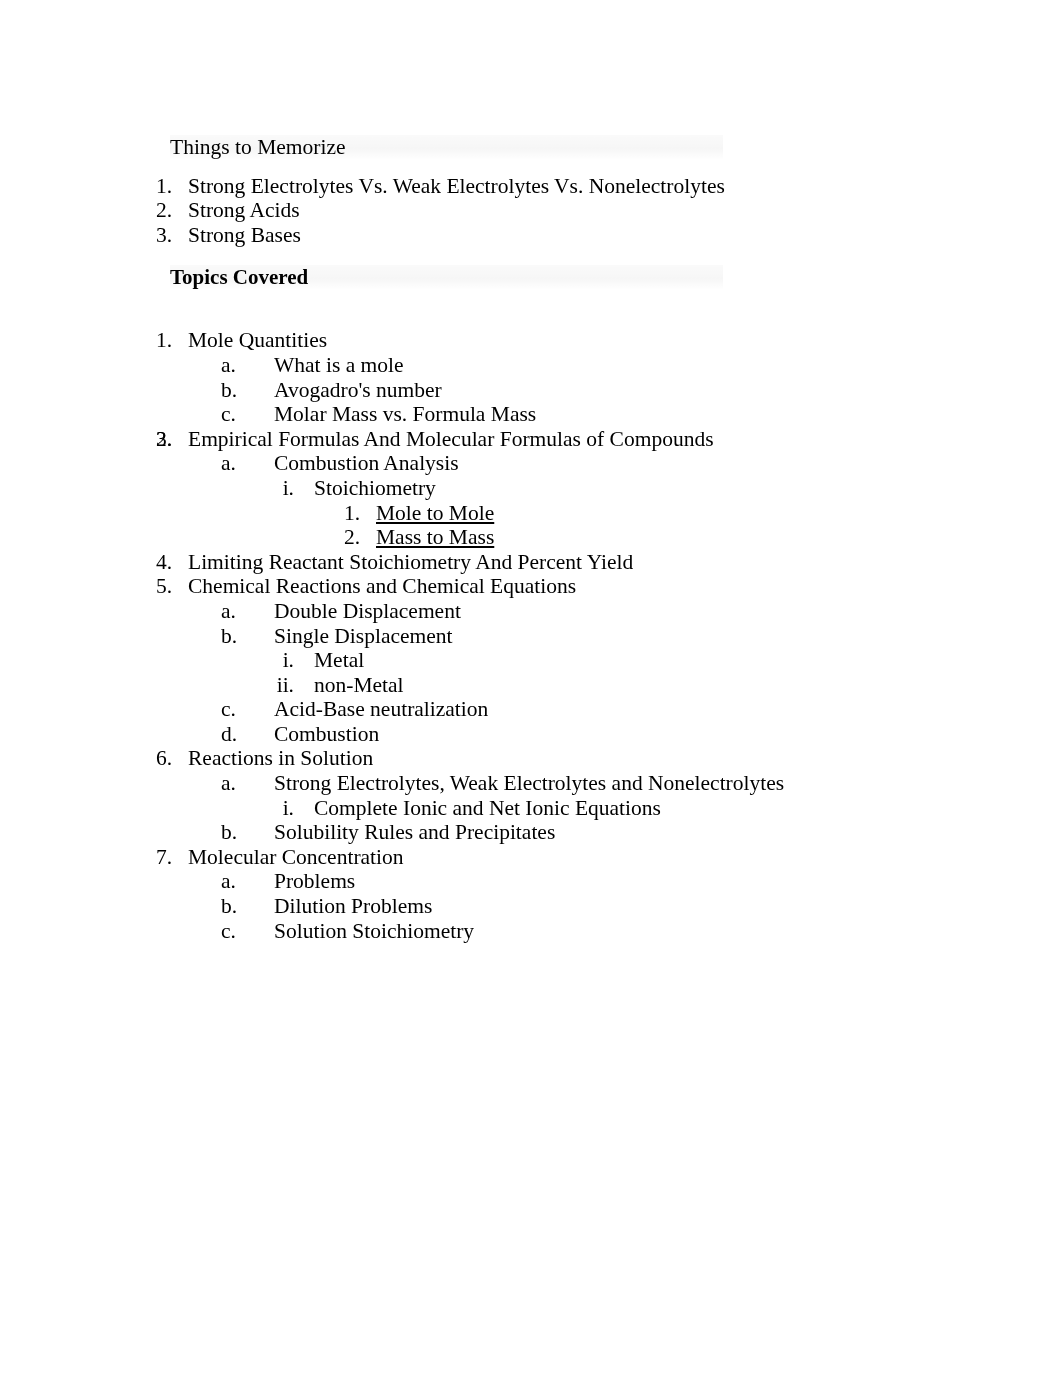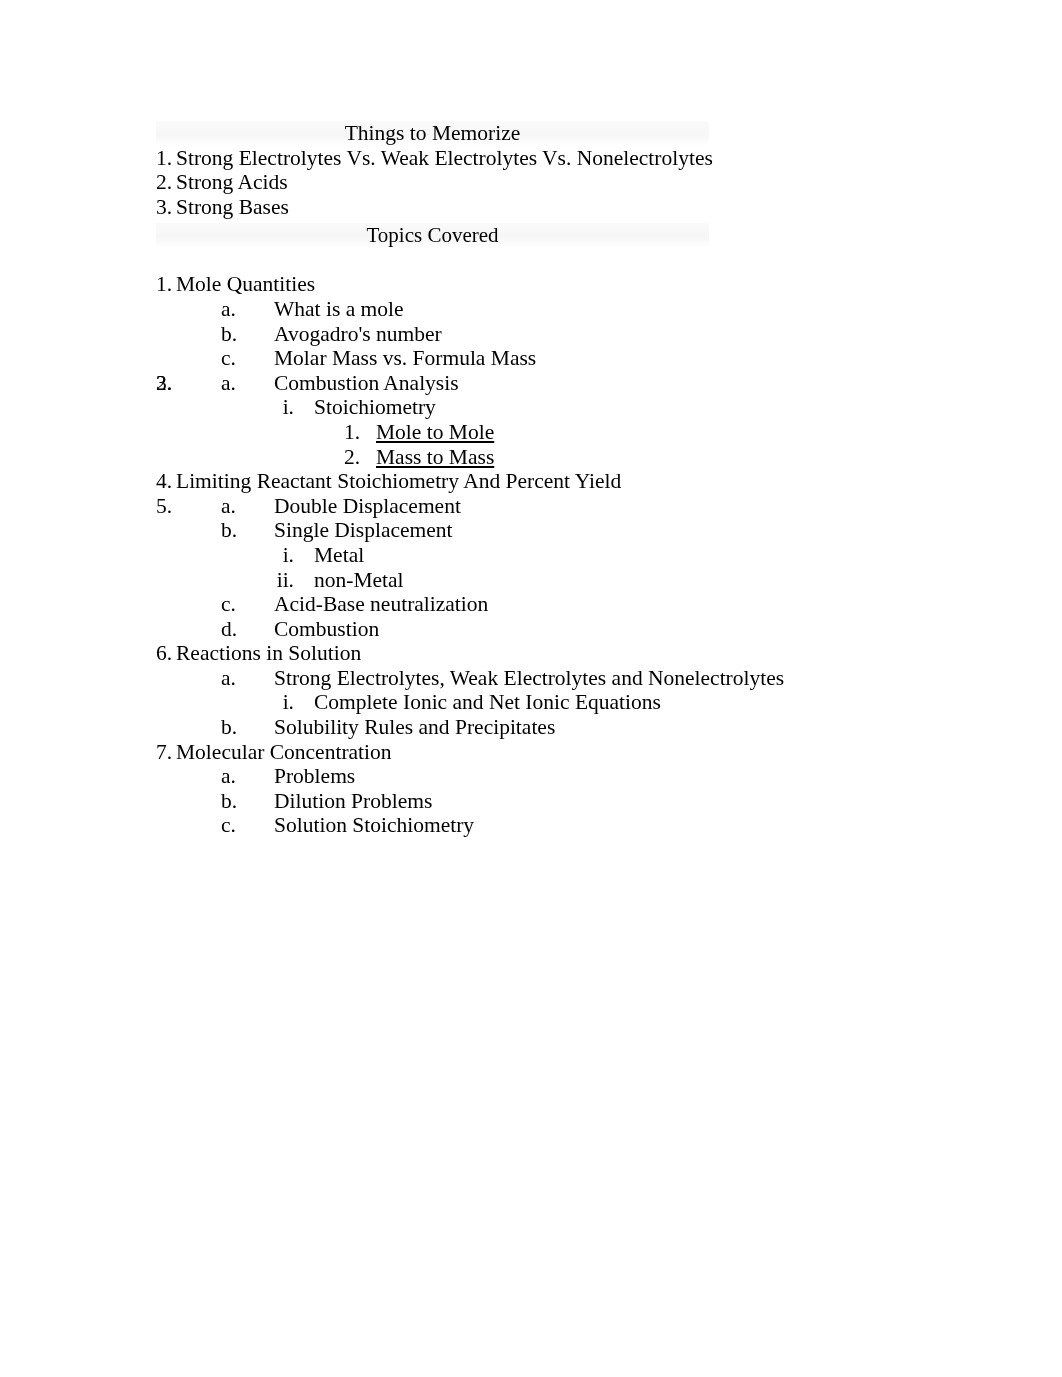--- a/index.html
+++ b/index.html
@@ -25,31 +25,31 @@
     position: absolute;
     left: 156px;
     top: 121px;
     width: 760px;
   }
 
   
   .doc-heading {
     font-size: 21.5px;
     line-height: 24.5px;
-    text-align: center;
+    text-align: left;
     width: 553px;
-    margin: 0;
+    margin: 14px;
     font-weight: normal;
     background: linear-gradient(to bottom,
                 rgba(0,0,0,0.018) 0%,
                 rgba(0,0,0,0.035) 55%,
                 rgba(0,0,0,0.0) 100%);
   }
   .doc-heading.bold {
-    font-weight: normal;
+    font-weight: bold;
     font-size: 21px;
   }
 
   
   .row {
     display: block;
     position: relative;
     font-size: 21.5px;
     line-height: 24.6px;
     white-space: nowrap;
@@ -58,21 +58,21 @@
     position: absolute;
     display: inline-block;
     text-align: left;
   }
   .label {
     display: inline-block;
   }
 
   
   .lvl1 .marker { left: 0px; width: 28px; }
-  .lvl1 .label  { margin-left: 20px; }
+  .lvl1 .label  { margin-left: 32px; }
 
   
   .lvl2 .marker { left: 65px; width: 26px; }
   .lvl2 .label  { margin-left: 118px; }
 
   
   .lvl3 .marker { left: 96px; width: 42px; text-align: right; }
   .lvl3 .label  { margin-left: 158px; }
 
   
@@ -110,27 +110,27 @@
     <div class="doc-heading bold">Topics Covered</div>
 
     <div class="spacer"></div>
 
     <div id="topics-list">
         <div class="row lvl1"><span class="marker">1.</span><span class="label">Mole Quantities</span></div>
         <div class="row lvl2"><span class="marker">a.</span><span class="label">What is a mole</span></div>
         <div class="row lvl2"><span class="marker">b.</span><span class="label">Avogadro's number</span></div>
         <div class="row lvl2"><span class="marker">c.</span><span class="label">Molar Mass vs. Formula Mass</span></div>
         <div class="row lvl1"><span class="marker">2.</span></div>
-        <div class="row lvl1"><span class="marker">3.</span></div>
+        <div class="row lvl1"><span class="marker">3.</span><span class="label">Empirical Formulas And Molecular Formulas of Compounds</span></div>
         <div class="row lvl2"><span class="marker">a.</span><span class="label">Combustion Analysis</span></div>
         <div class="row lvl3"><span class="marker">i.</span><span class="label">Stoichiometry</span></div>
         <div class="row lvl4"><span class="marker">1.</span><span class="label">Mole to Mole</span></div>
         <div class="row lvl4"><span class="marker">2.</span><span class="label">Mass to Mass</span></div>
         <div class="row lvl1"><span class="marker">4.</span><span class="label">Limiting Reactant Stoichiometry And Percent Yield</span></div>
-        <div class="row lvl1"><span class="marker">5.</span></div>
+        <div class="row lvl1"><span class="marker">5.</span><span class="label">Chemical Reactions and Chemical Equations</span></div>
         <div class="row lvl2"><span class="marker">a.</span><span class="label">Double Displacement</span></div>
         <div class="row lvl2"><span class="marker">b.</span><span class="label">Single Displacement</span></div>
         <div class="row lvl3"><span class="marker">i.</span><span class="label">Metal</span></div>
         <div class="row lvl3"><span class="marker">ii.</span><span class="label">non-Metal</span></div>
         <div class="row lvl2"><span class="marker">c.</span><span class="label">Acid-Base neutralization</span></div>
         <div class="row lvl2"><span class="marker">d.</span><span class="label">Combustion</span></div>
         <div class="row lvl1"><span class="marker">6.</span><span class="label">Reactions in Solution</span></div>
         <div class="row lvl2"><span class="marker">a.</span><span class="label">Strong Electrolytes, Weak Electrolytes and Nonelectrolytes</span></div>
         <div class="row lvl3"><span class="marker">i.</span><span class="label">Complete Ionic and Net Ionic Equations</span></div>
         <div class="row lvl2"><span class="marker">b.</span><span class="label">Solubility Rules and Precipitates</span></div>

